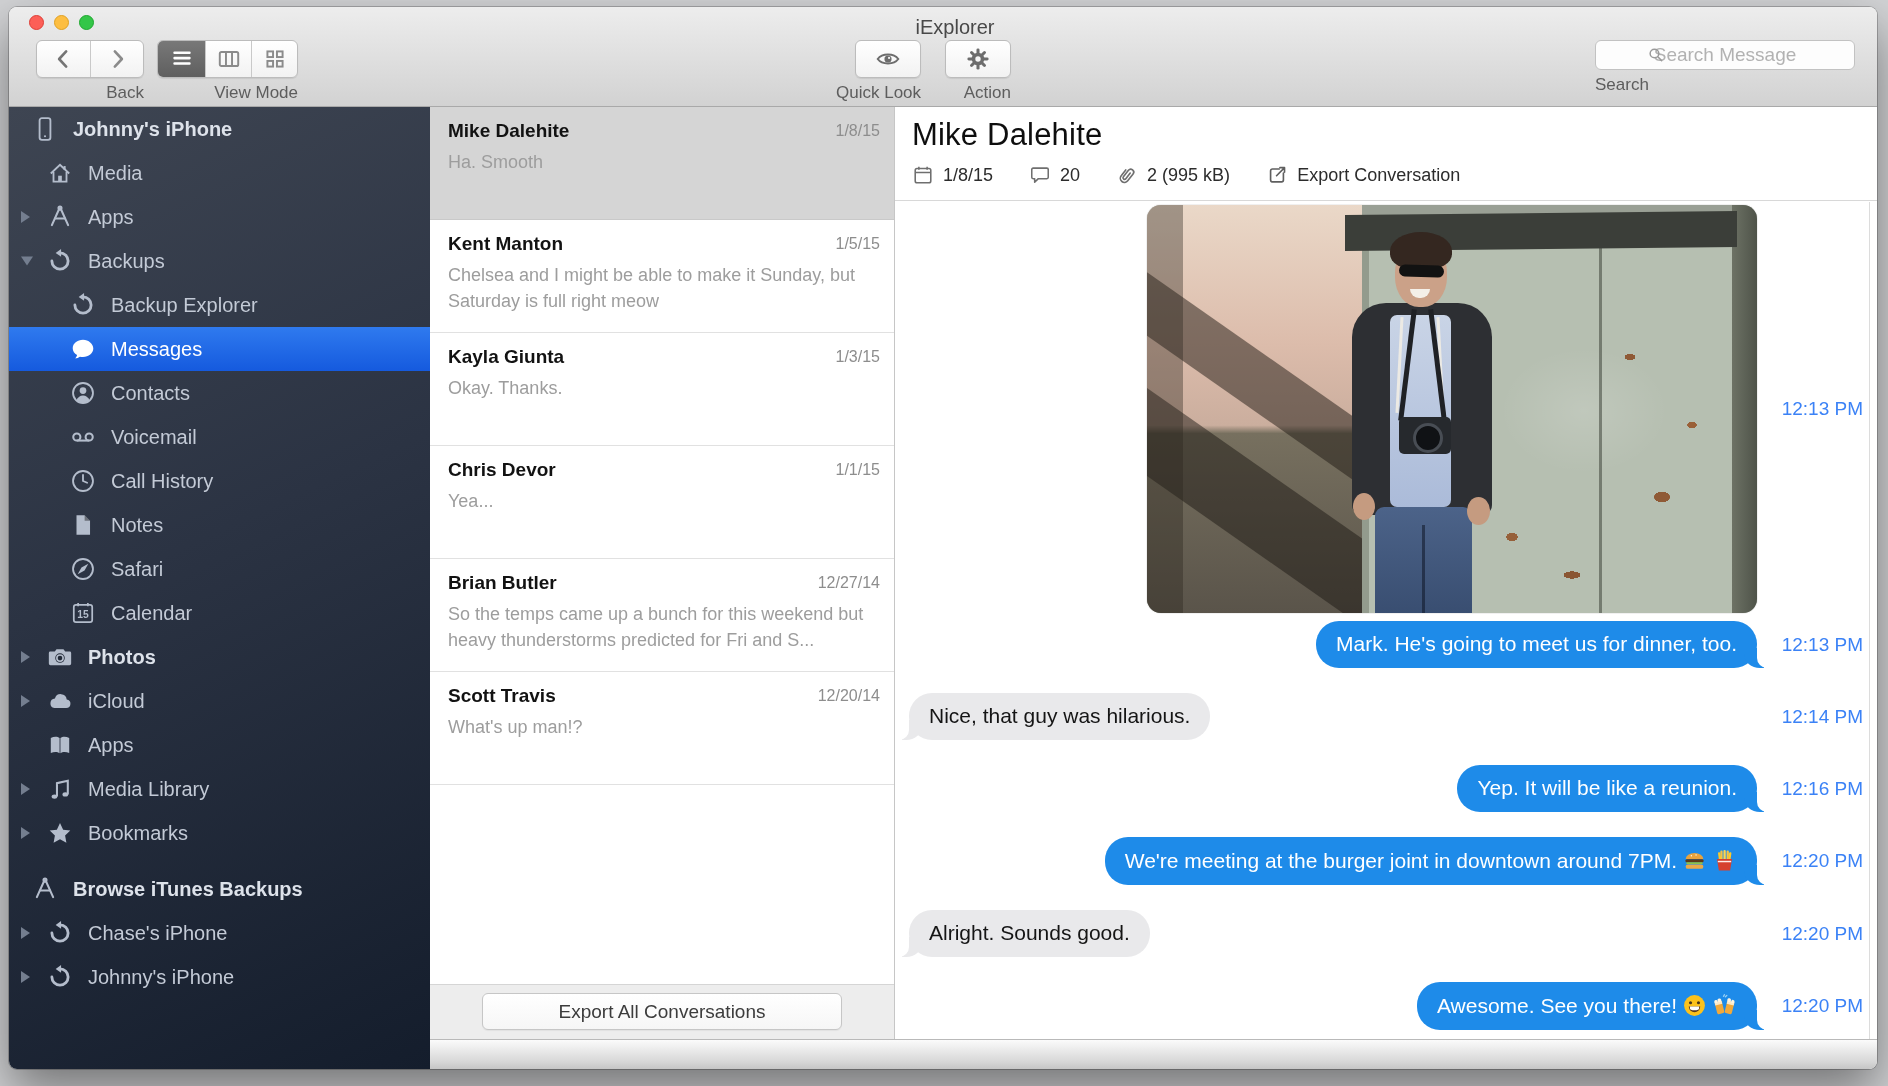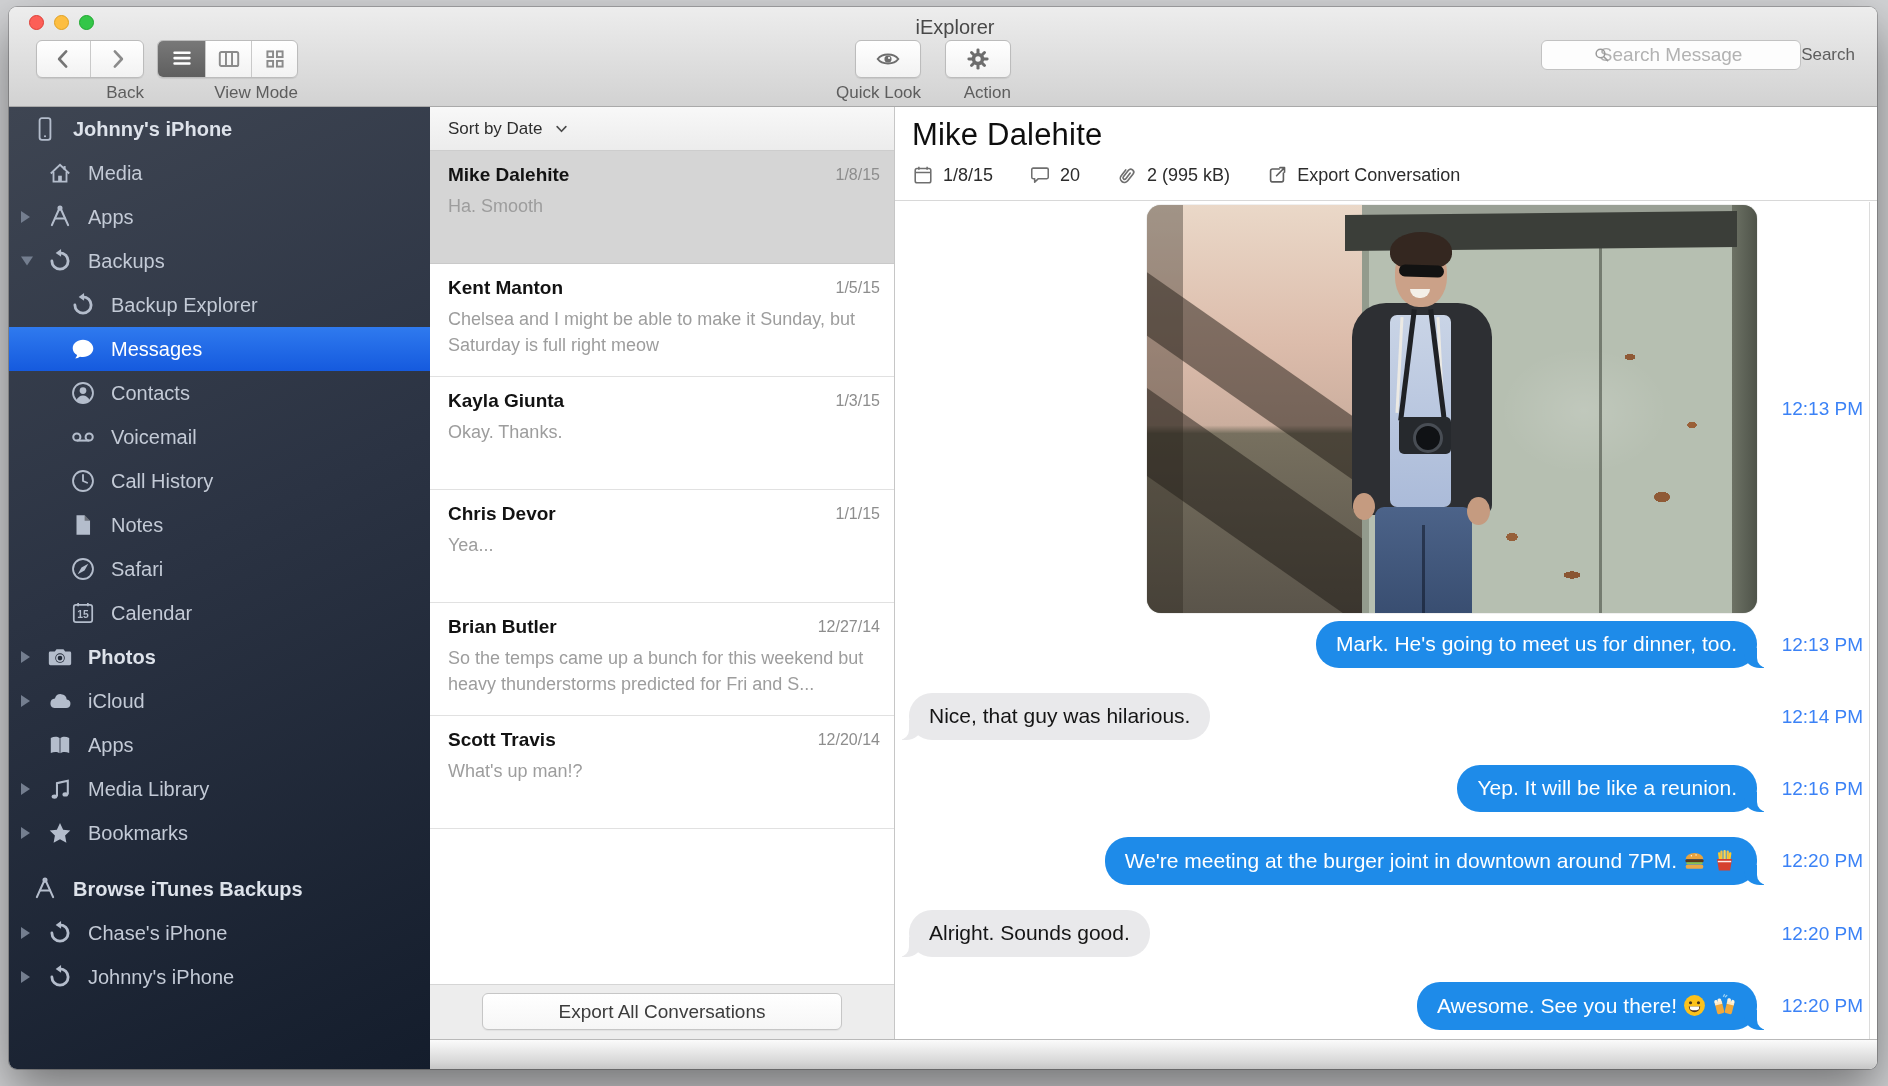--- a/index.html
+++ b/index.html
@@ -26,21 +26,21 @@
   .tb-label{font-size:17px;color:#5d5d5d;white-space:nowrap;}
   .seg{display:flex;height:38px;border:1px solid #bcbcbc;border-radius:6px;
     background:linear-gradient(#ffffff,#f2f2f2);box-shadow:0 1px 1px rgba(0,0,0,.08);overflow:hidden;}
   .seg-btn{width:53px;height:100%;display:flex;align-items:center;justify-content:center;}
   .seg-btn + .seg-btn{border-left:1px solid #c9c9c9;}
   .seg-btn.dark{background:linear-gradient(#787878,#5f5f5f);}
   .tb-btn{height:38px;min-width:66px;padding:0 16px;border:1px solid #bcbcbc;border-radius:6px;
     background:linear-gradient(#ffffff,#f2f2f2);display:flex;align-items:center;justify-content:center;
     box-shadow:0 1px 1px rgba(0,0,0,.08);}
   .tb-icon{width:26px;height:26px;}
-  .search-wrap{position:absolute;right:22px;top:33px;display:flex;flex-direction:row;align-items:center;}
+  .search-wrap{position:absolute;right:22px;top:33px;display:flex;flex-direction:column;gap:5px;}
   .search-box{position:relative;width:260px;height:30px;}
   .search-box input{width:100%;height:100%;border:1px solid #c2c2c2;border-radius:6px;
     background:#fdfdfd;font-size:19px;color:#333;text-align:center;outline:none;
     font-family:"Liberation Sans",sans-serif;}
   .search-box input::placeholder{color:#b2b2b2;}
   .search-box .mag{position:absolute;left:52px;top:6px;width:18px;height:18px;pointer-events:none;}
 
   
   .sidebar{position:absolute;left:0;top:100px;bottom:0;width:421px;
     background:linear-gradient(155deg,#3e4552 0%,#2b3343 45%,#141d2c 100%);}
@@ -445,26 +445,20 @@
           <svg viewBox="0 0 24 24">
             <path d="M12 4.5 a7.5 7.5 0 1 1 -7.5 7.5" fill="none" stroke="currentColor" stroke-width="2.6" stroke-linecap="round"></path>
             <path d="M13 1 L13 8 L8 4.5 Z" fill="currentColor"></path>
           </svg>
         </span>
         <span>Johnny's iPhone</span>
       </div>
     </div>
 
   <div class="content-col midcol">
-    <div class="sort-hdr">
-      <span>Sort by Date</span>
-      <svg viewBox="0 0 24 24" fill="none" stroke="#4d4d4d" stroke-width="2.6" stroke-linecap="round" stroke-linejoin="round">
-          <polyline points="5 9 12 16.5 19 9"></polyline>
-        </svg>
-    </div>
     <div class="conv-list" id="conv-list">
         <div class="conv selected">
           <div class="conv-name">Mike Dalehite</div>
           <div class="conv-date">1/8/15</div>
           <div class="conv-preview">Ha. Smooth</div>
         </div>
         <div class="conv">
           <div class="conv-name">Kent Manton</div>
           <div class="conv-date">1/5/15</div>
           <div class="conv-preview">Chelsea and I might be able to make it Sunday, but Saturday is full right meow</div>

